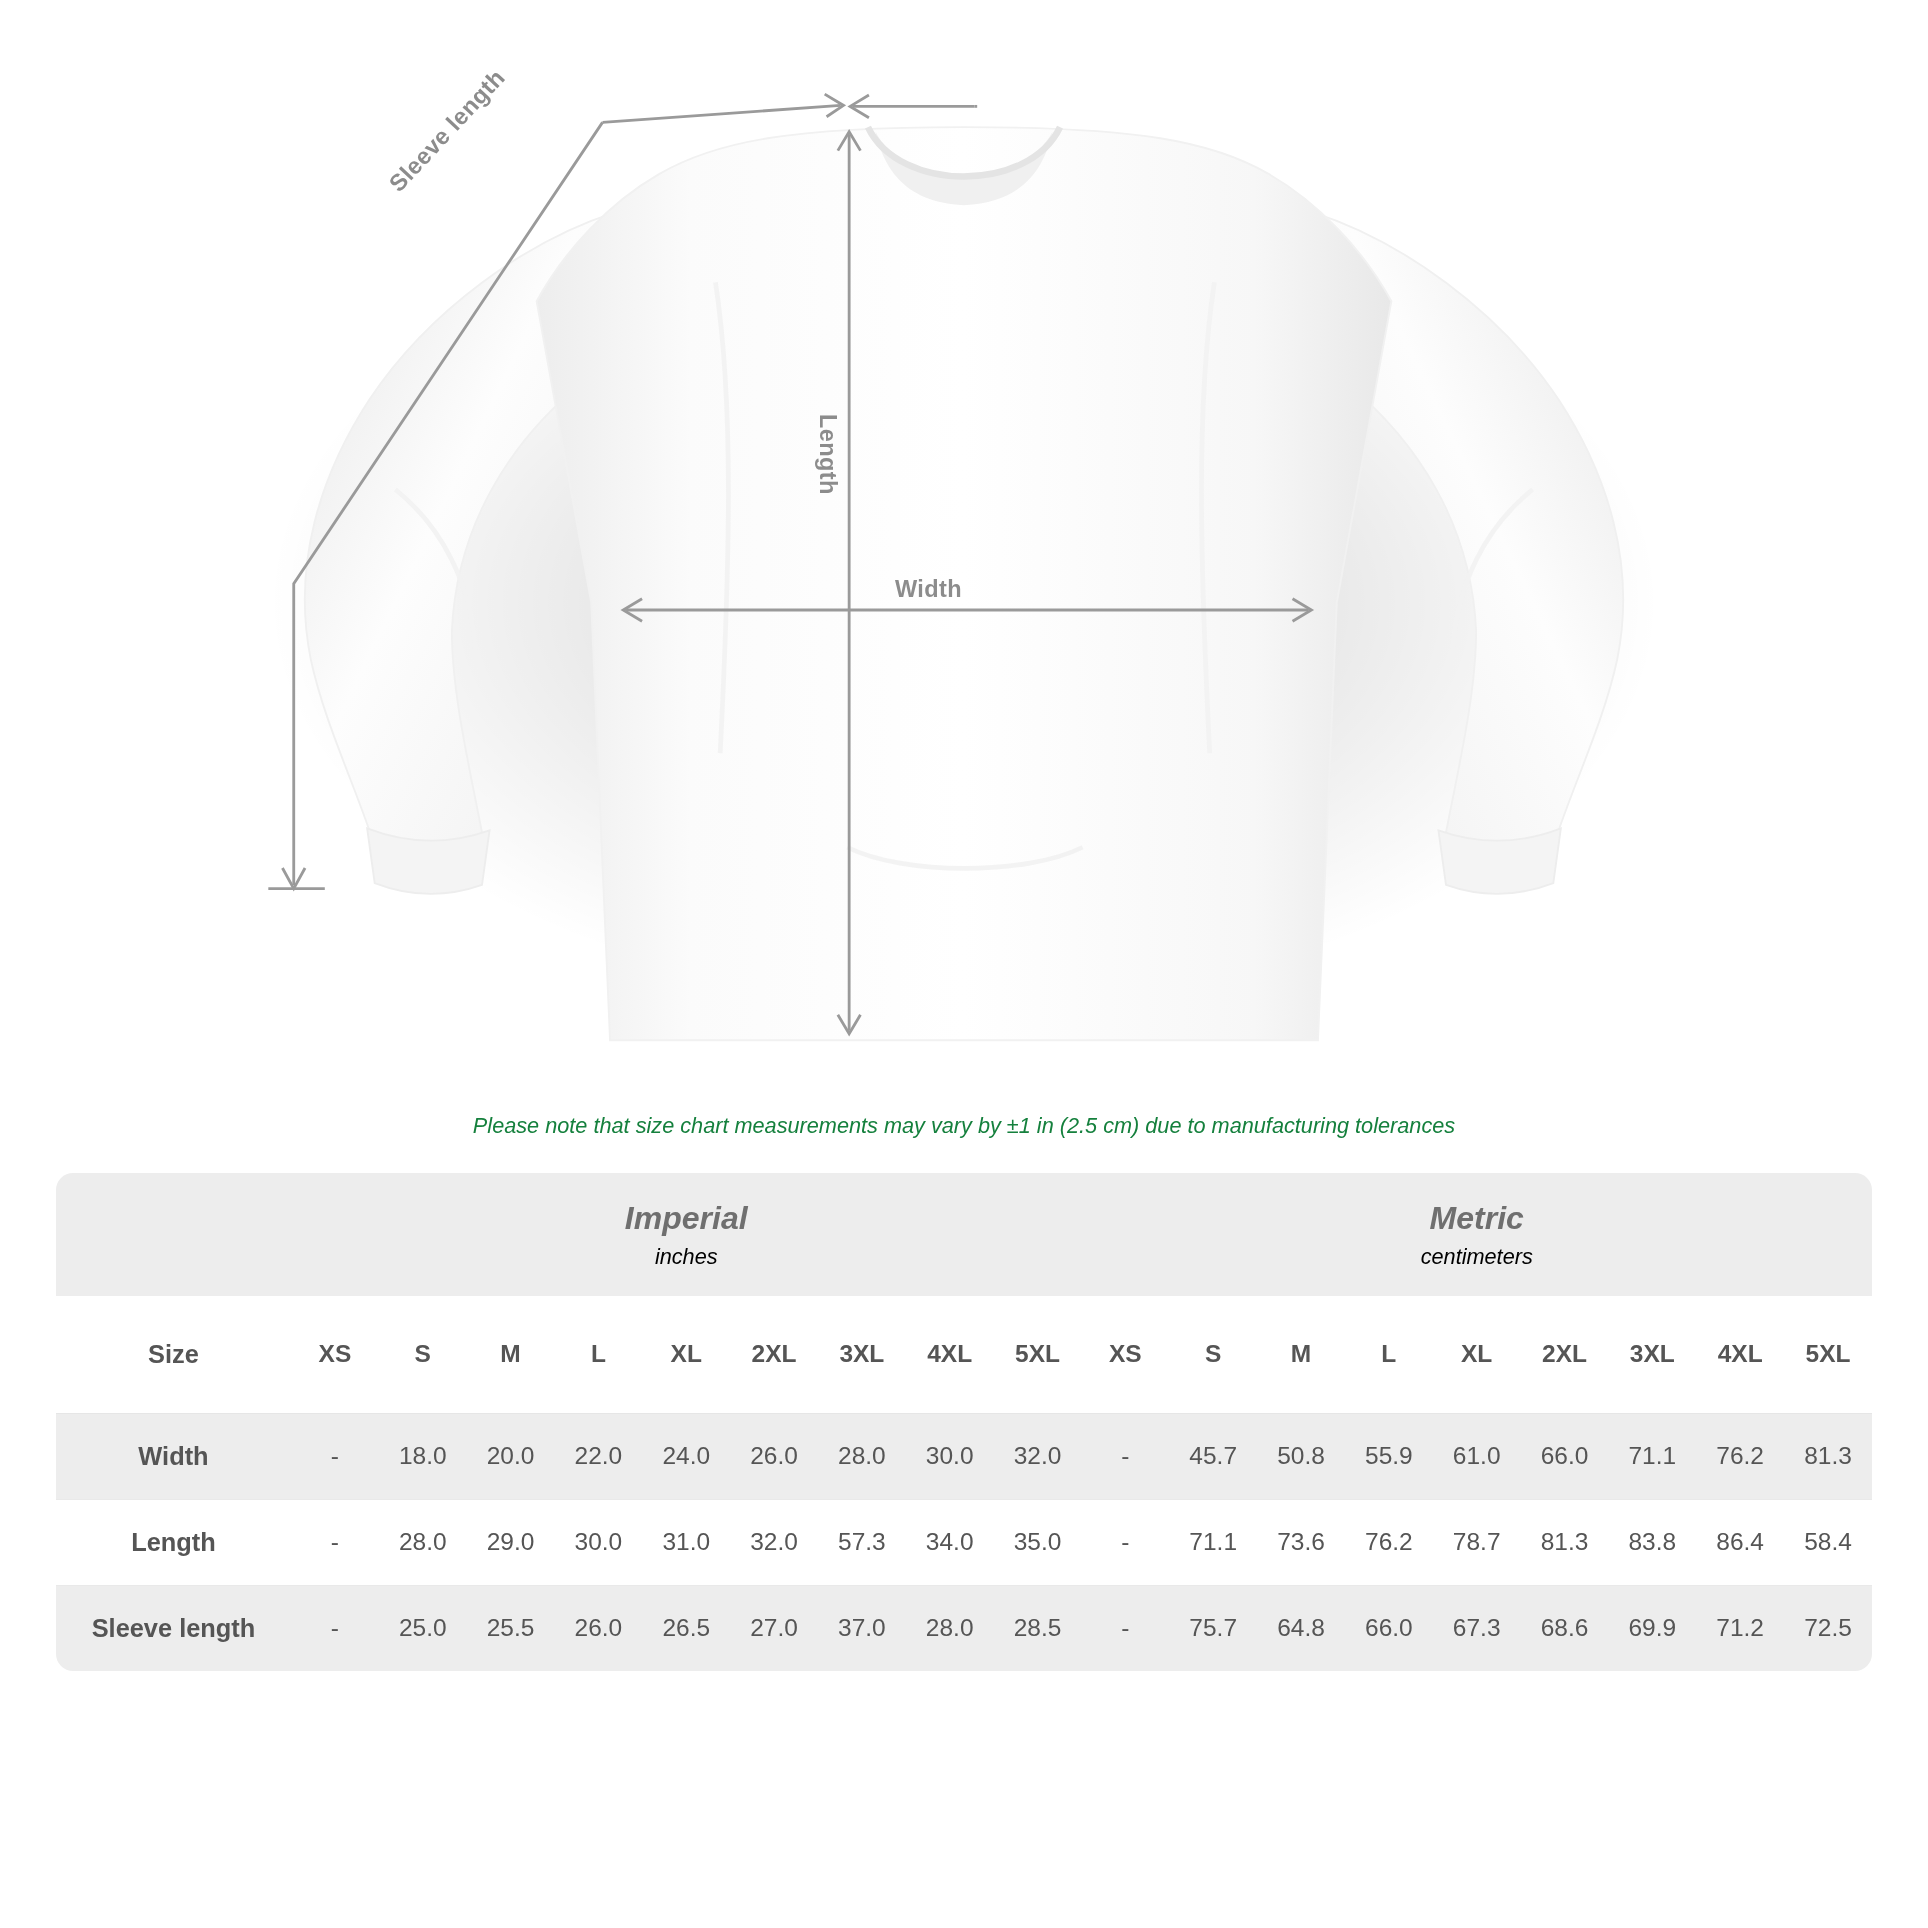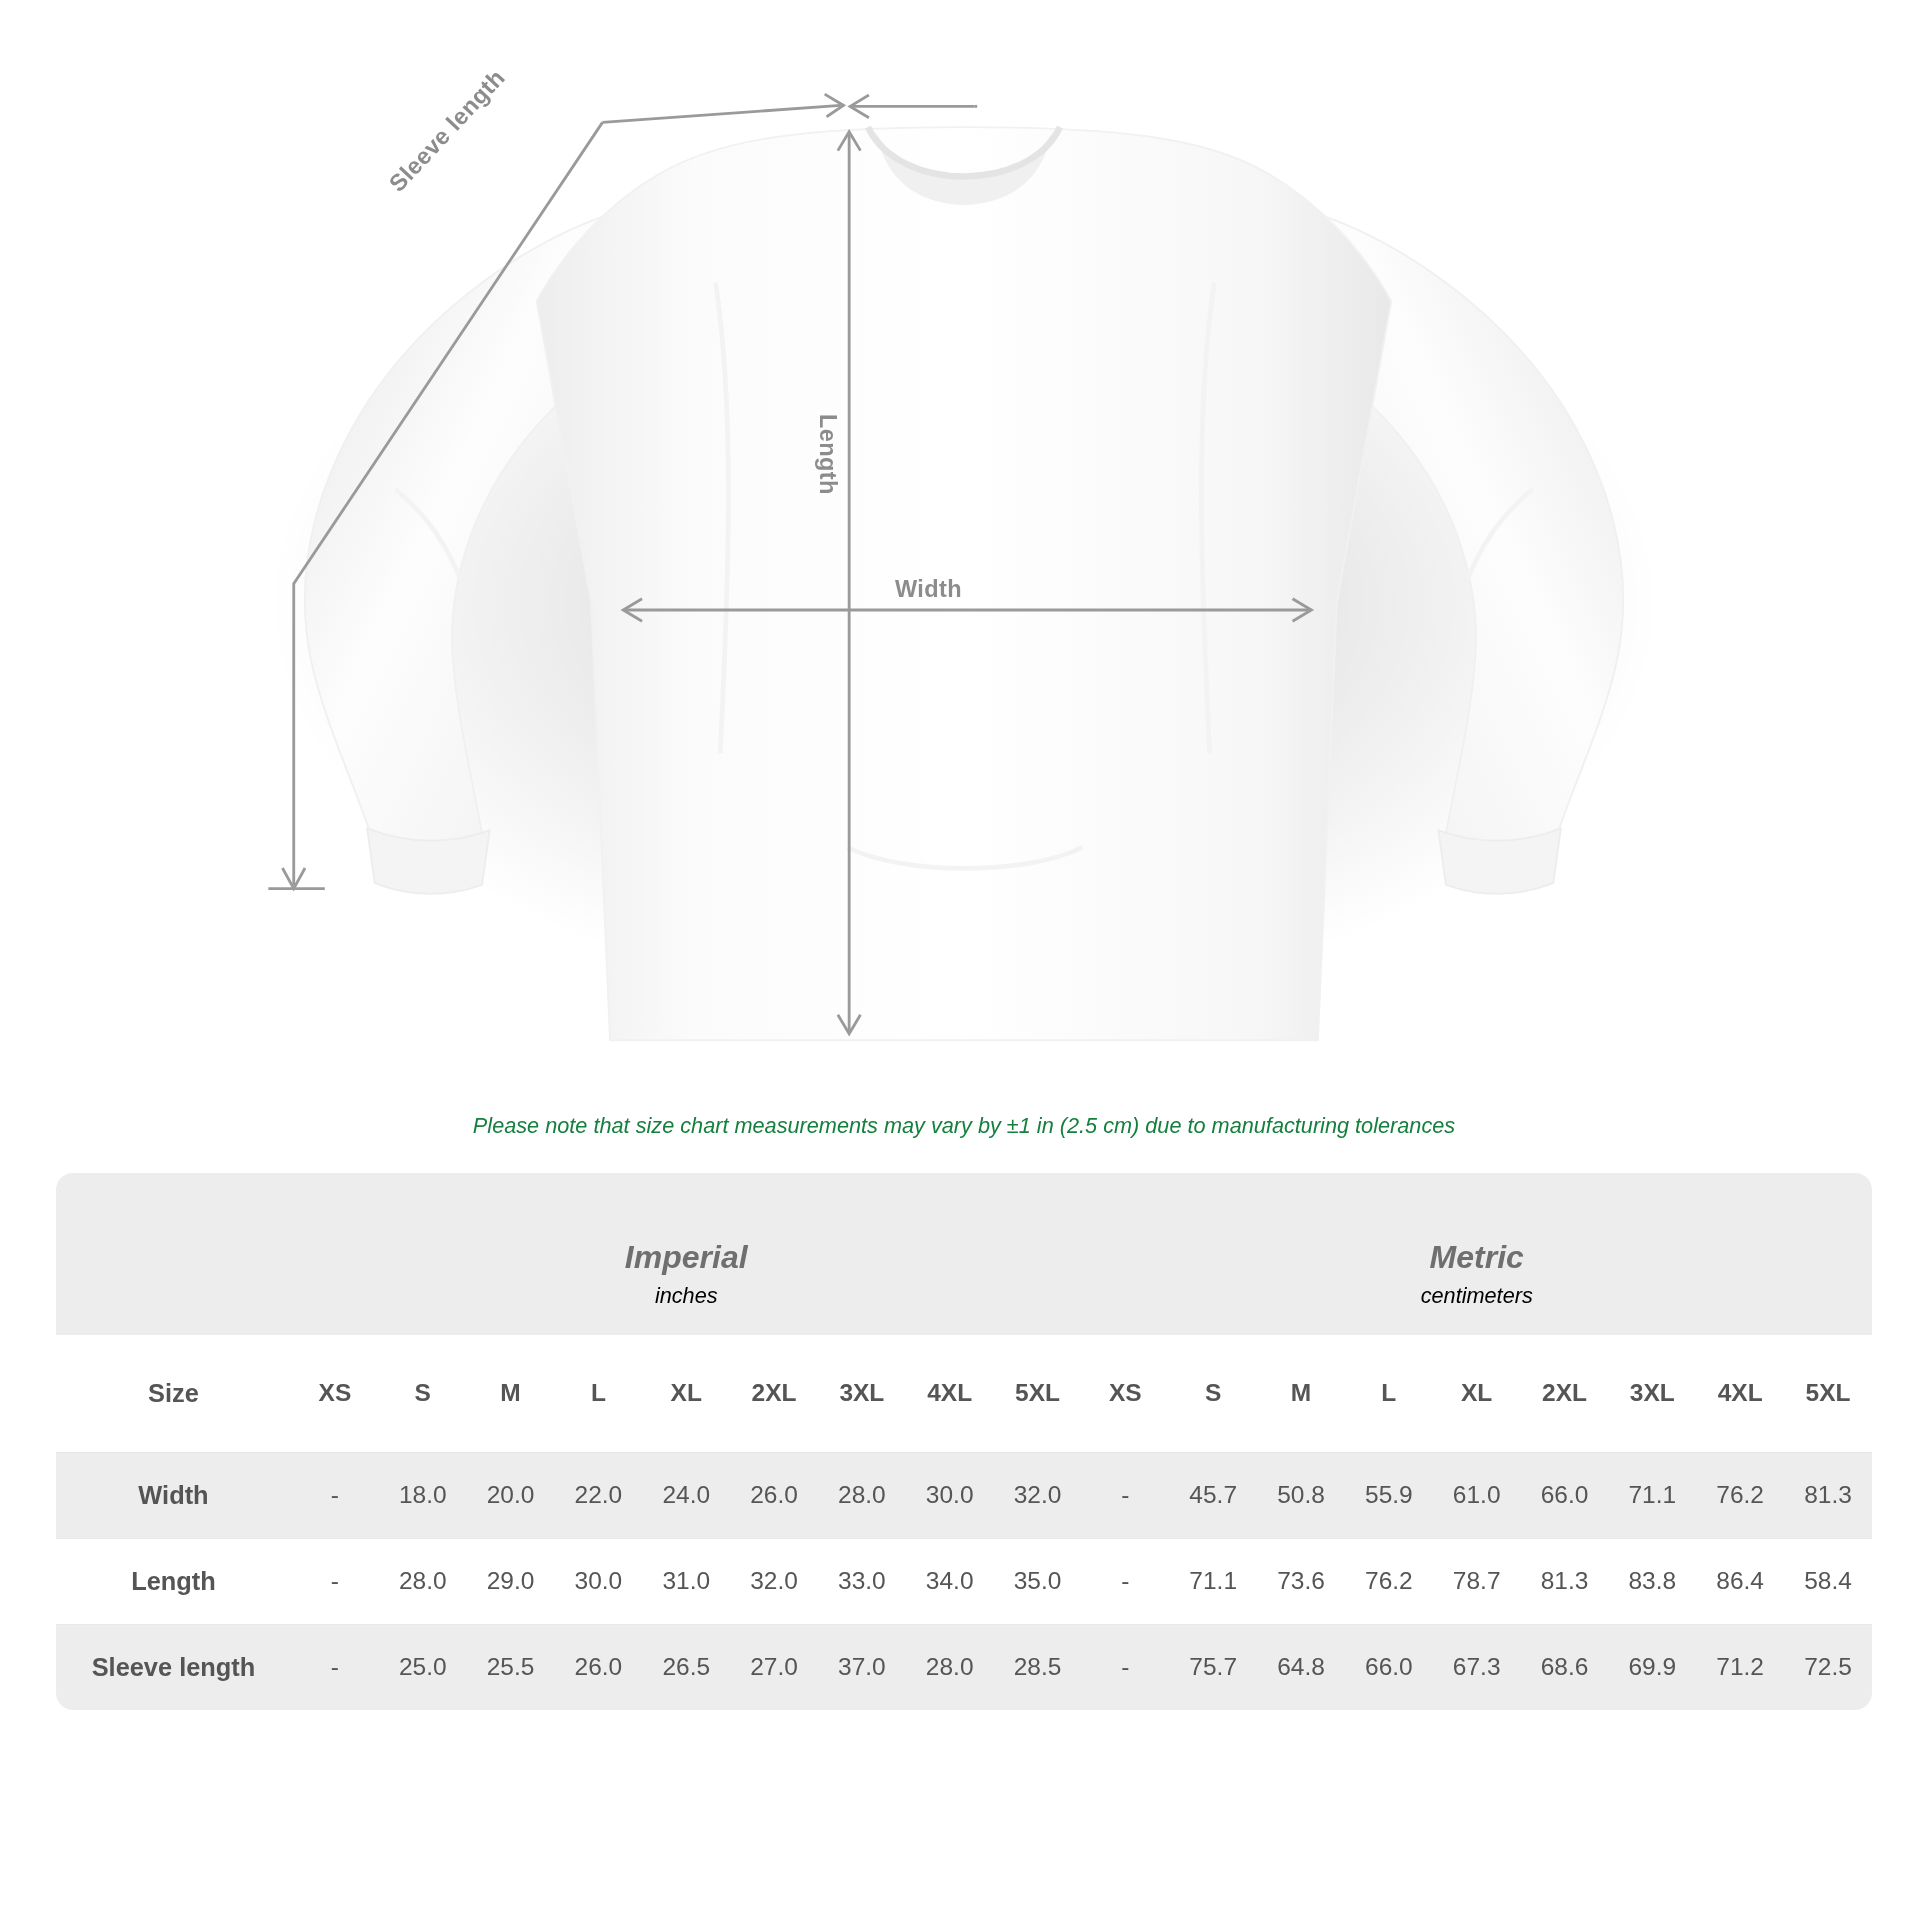--- a/index.html
+++ b/index.html
@@ -104,21 +104,20 @@
   .unit-row td {
     background: #ededed;
     padding: 28px 0 26px 0;
   }
   .unit-title {
     font-size: 32px;
     font-weight: bold;
     font-style: italic;
     color: #6f6f6f;
     line-height: 1.1;
-    margin-top: 39px;
   }
   .unit-sub {
     font-size: 21.7px;
     font-style: italic;
     color: #000000;
     margin-top: 7.5px;
   }
   .head-row td {
     background: #ffffff;
     padding: 44px 0;
@@ -308,21 +307,21 @@
       </tr>
 
       <tr class="data-row">
         <td class="rowlabel">Length</td>
         <td>-</td>
         <td>28.0</td>
         <td>29.0</td>
         <td>30.0</td>
         <td>31.0</td>
         <td>32.0</td>
-        <td>33.0</td>
+        <td>57.3</td>
         <td>34.0</td>
         <td>35.0</td>
         <td>-</td>
         <td>71.1</td>
         <td>73.6</td>
         <td>76.2</td>
         <td>78.7</td>
         <td>81.3</td>
         <td>83.8</td>
         <td>86.4</td>

